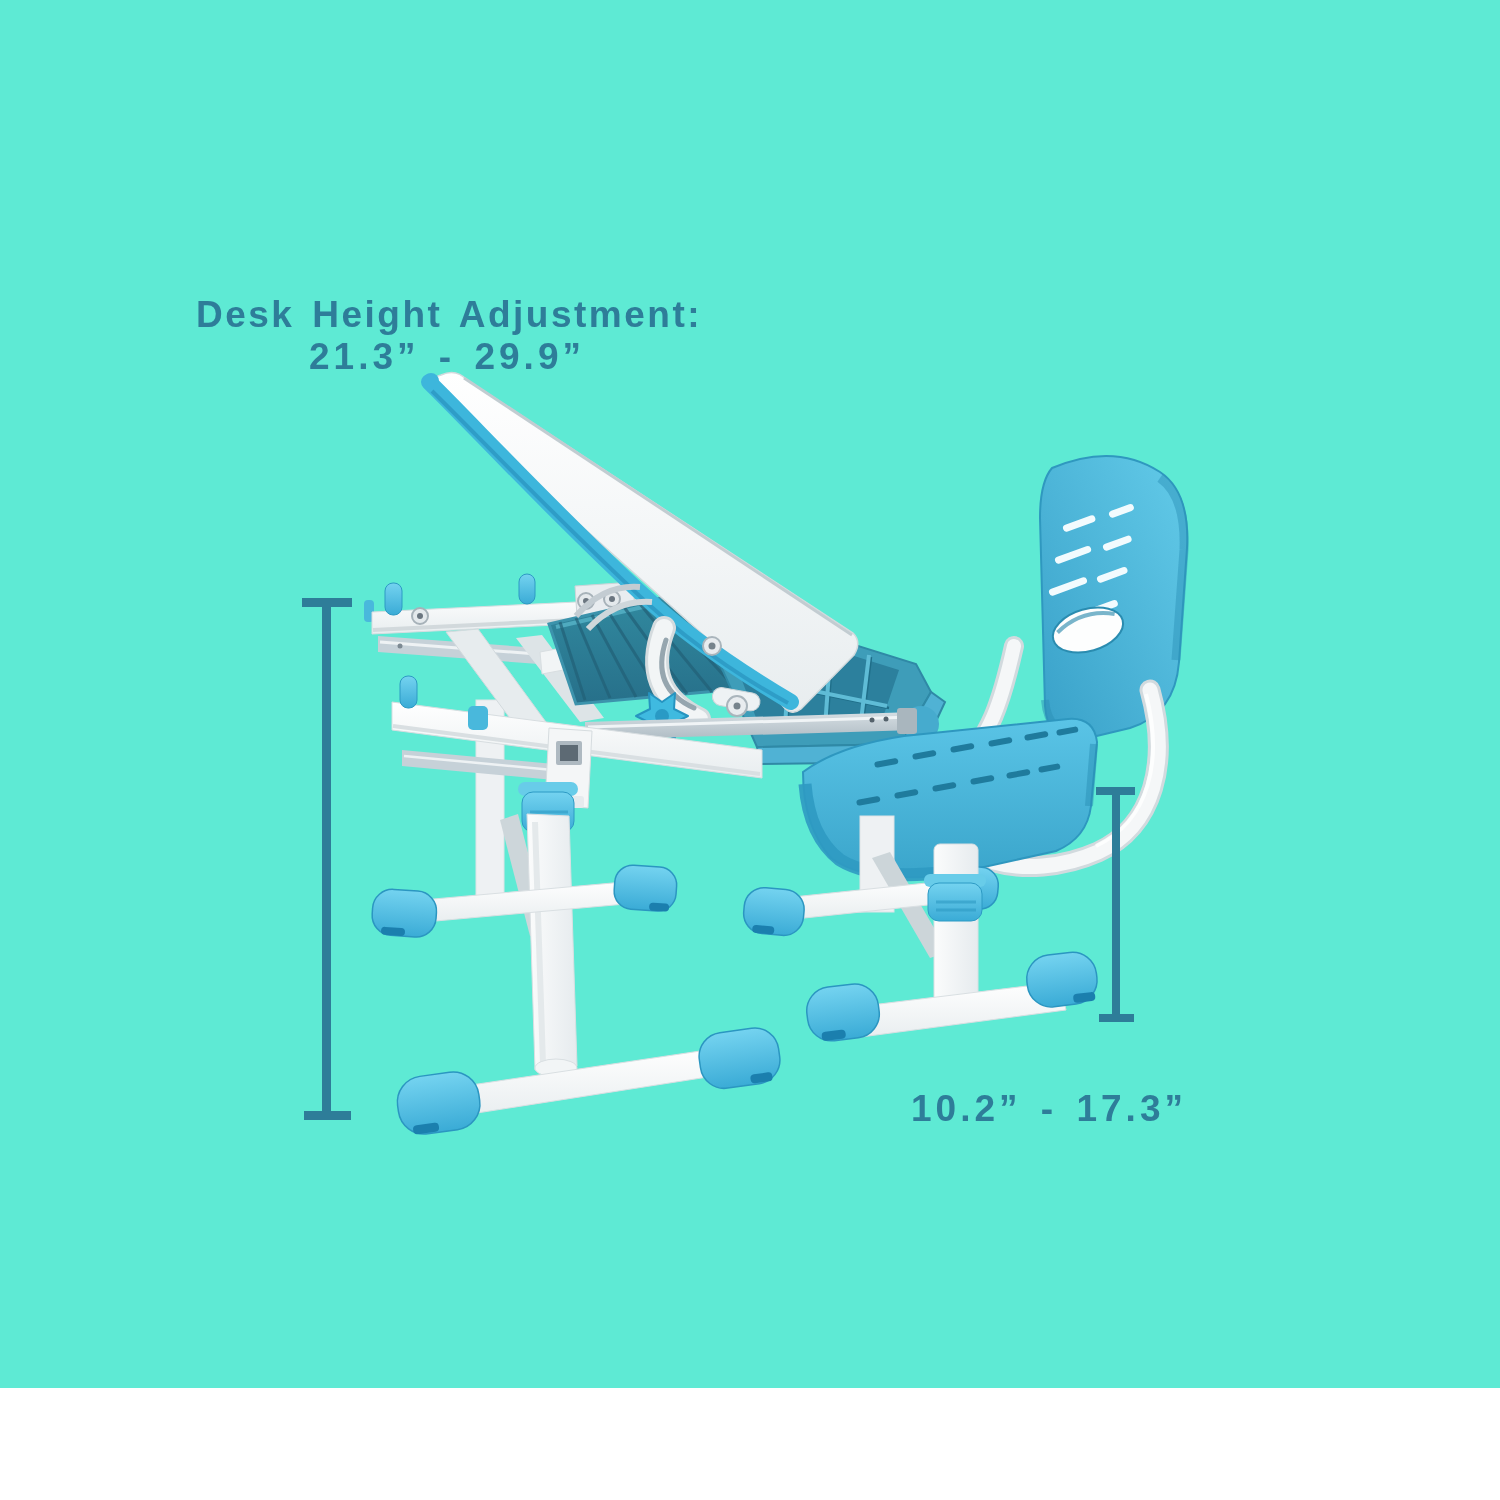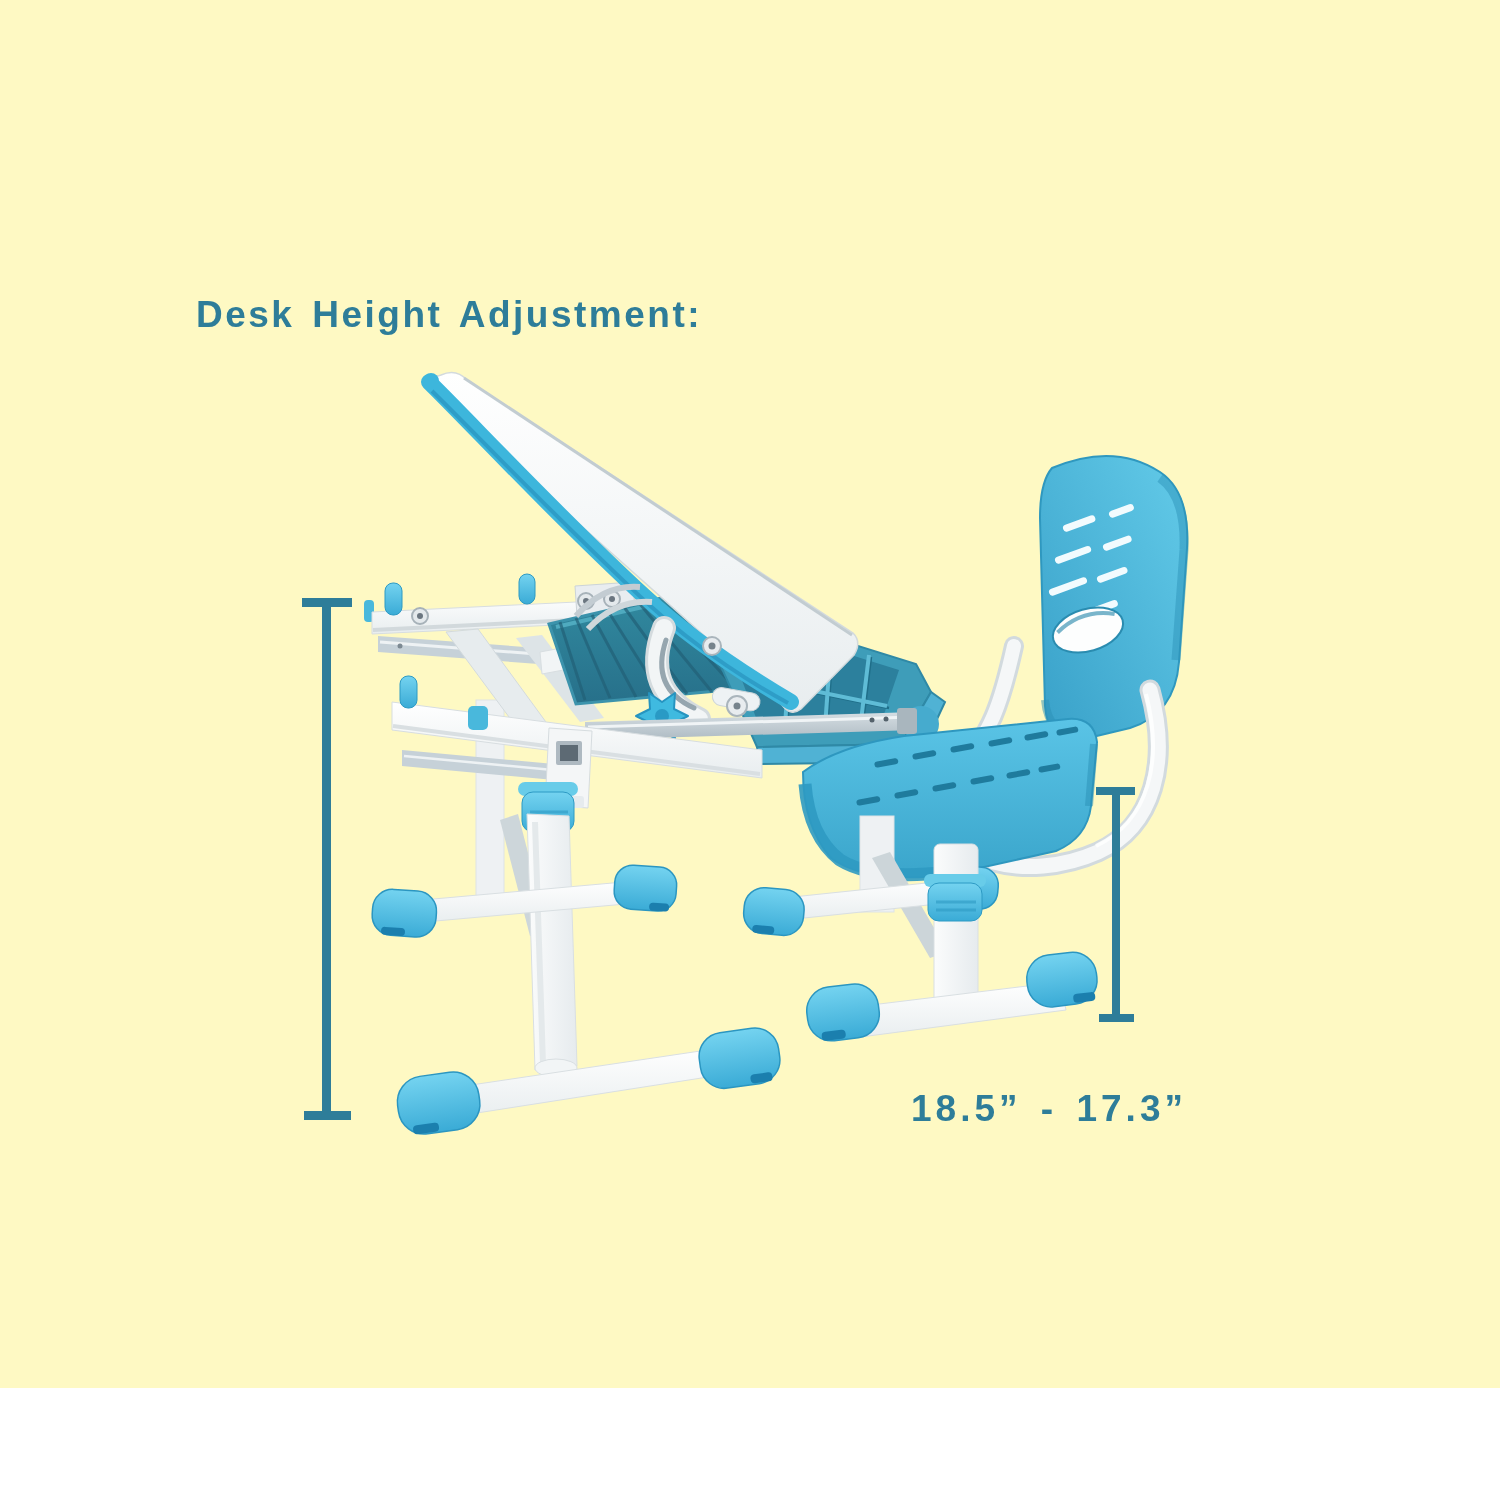--- a/index.html
+++ b/index.html
@@ -1,19 +1,19 @@
 <!DOCTYPE html>
 <html><head>
 <meta charset="utf-8">
 <style>
   html,body{margin:0;padding:0;background:#ffffff;}
   .canvas{
     position:relative;
     width:1500px;height:1388px;
-    background:#fef9c3;
+    background:#5eead4;
     font-family:"Liberation Sans", sans-serif;
     overflow:hidden;
   }
   .scene{position:absolute;left:0;top:0;width:1500px;height:1500px;}
   .ann-line{
     position:absolute;
     transform:translateX(-50%);
     white-space:nowrap;
     font-weight:bold;
     color:#2e7d99;
@@ -343,16 +343,17 @@
       <rect x="304" y="1111" width="47" height="9" fill="#2e7d99"></rect>
     </g>
     <g>
       <rect x="1112" y="788" width="8" height="231" fill="#2e7d99"></rect>
       <rect x="1096" y="787" width="39" height="8" fill="#2e7d99"></rect>
       <rect x="1099" y="1014" width="35" height="8" fill="#2e7d99"></rect>
     </g>
   </svg>
 
   <div class="ann-line ann-title desk-title">Desk Height Adjustment:</div>
-
-  <div class="ann-line ann-range chair-range">18.5” - 17.3”</div>
+  <div class="ann-line ann-range desk-range">21.3” - 29.9”</div>
+
+  <div class="ann-line ann-range chair-range">10.2” - 17.3”</div>
 
 </div>
 
 </body></html>

